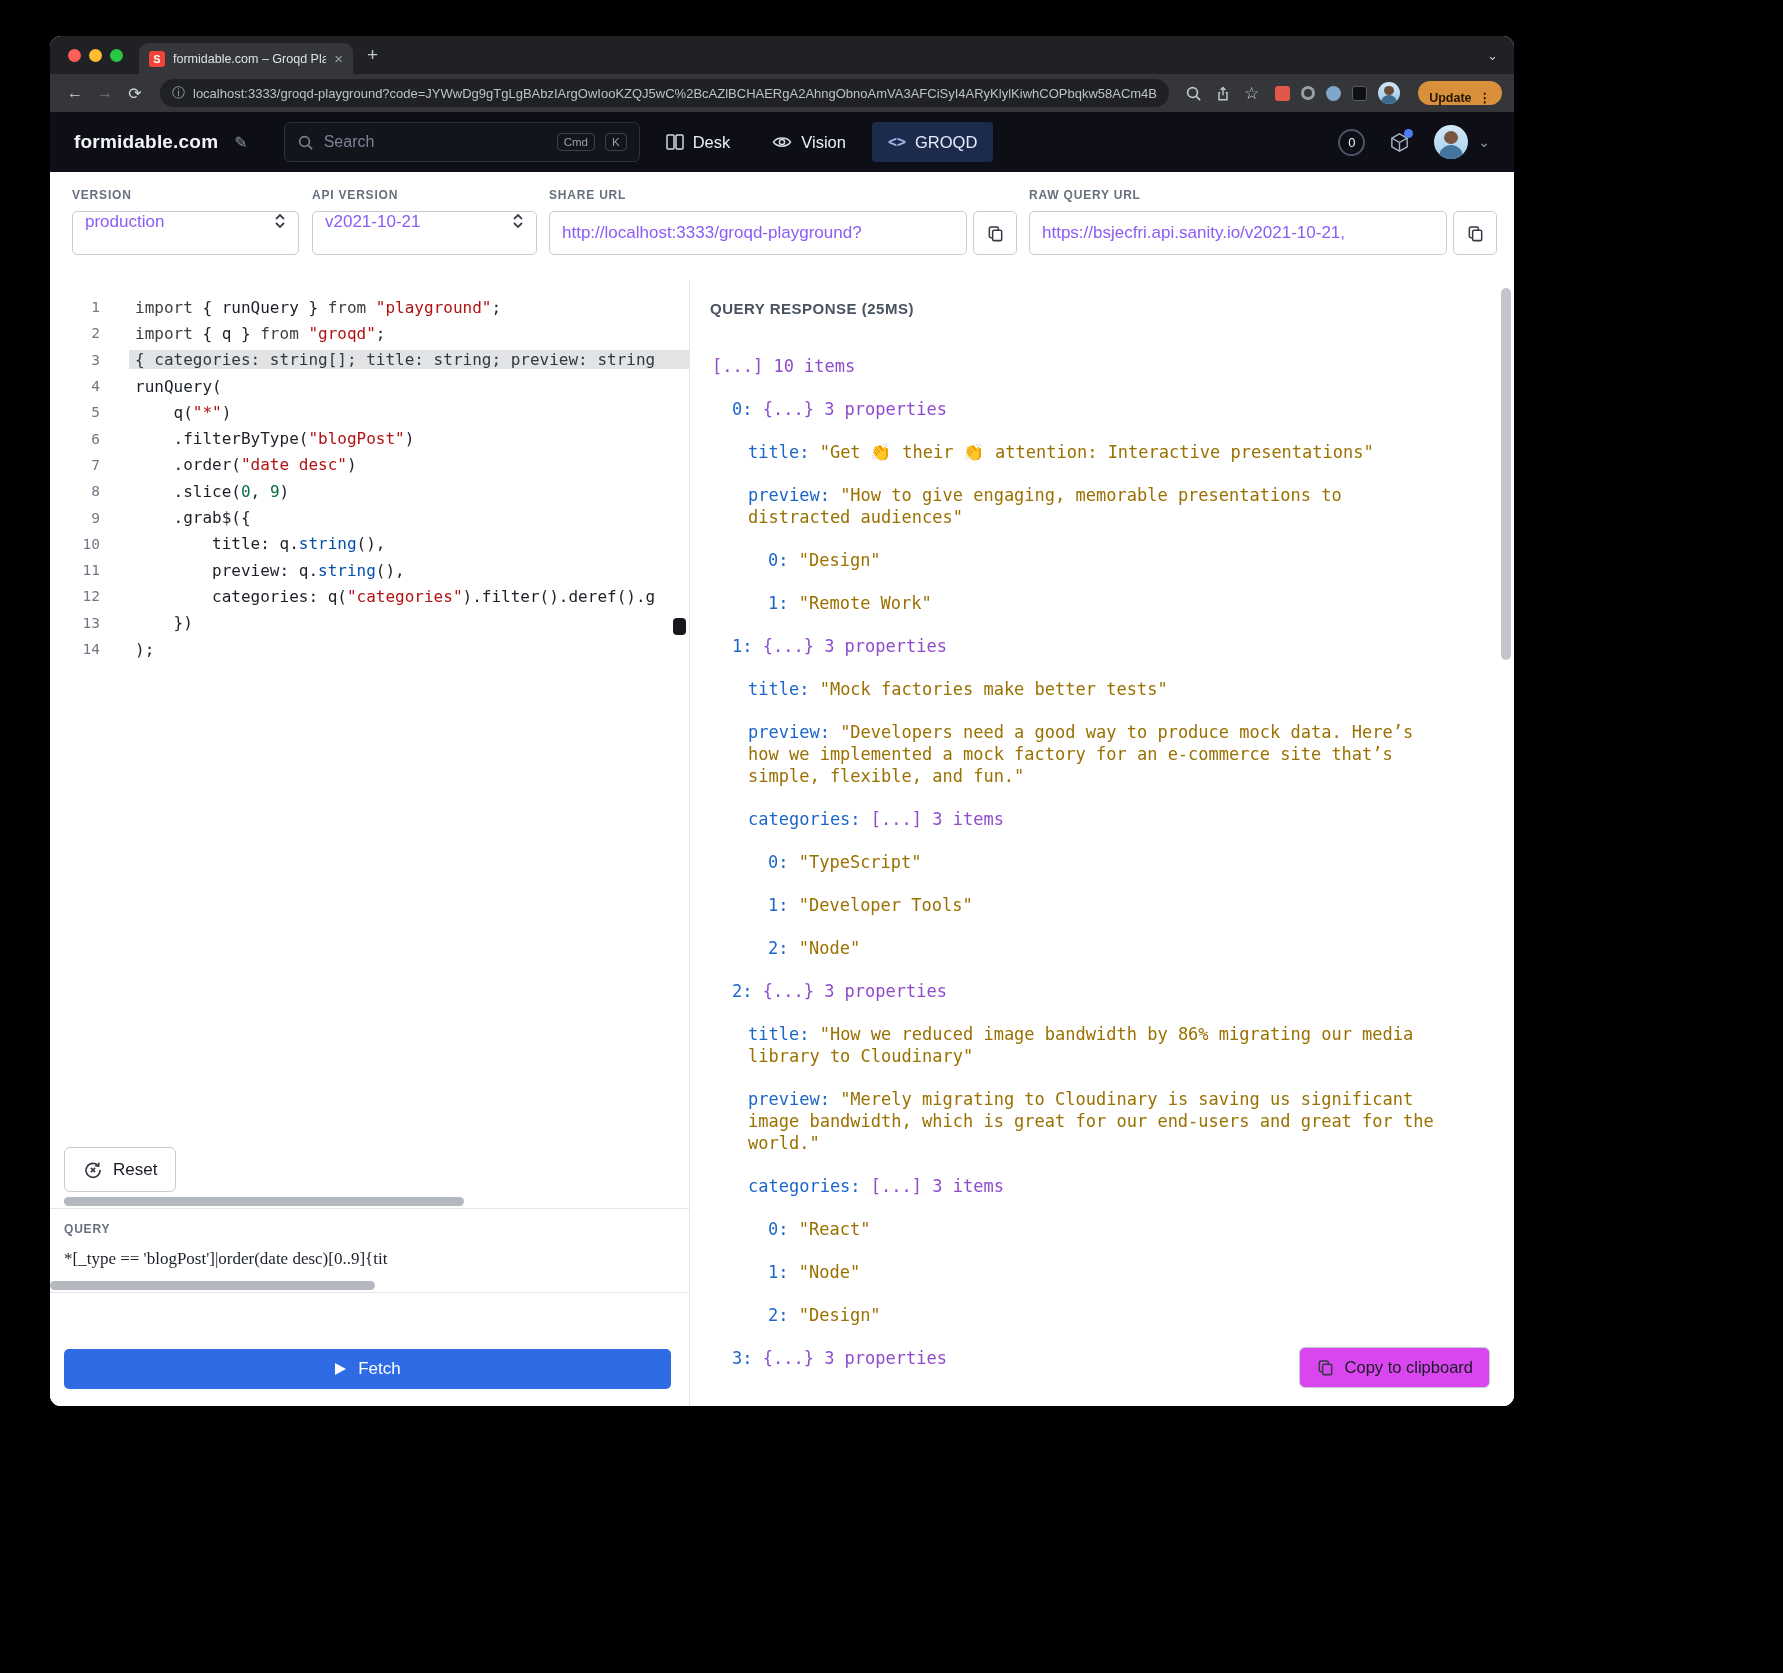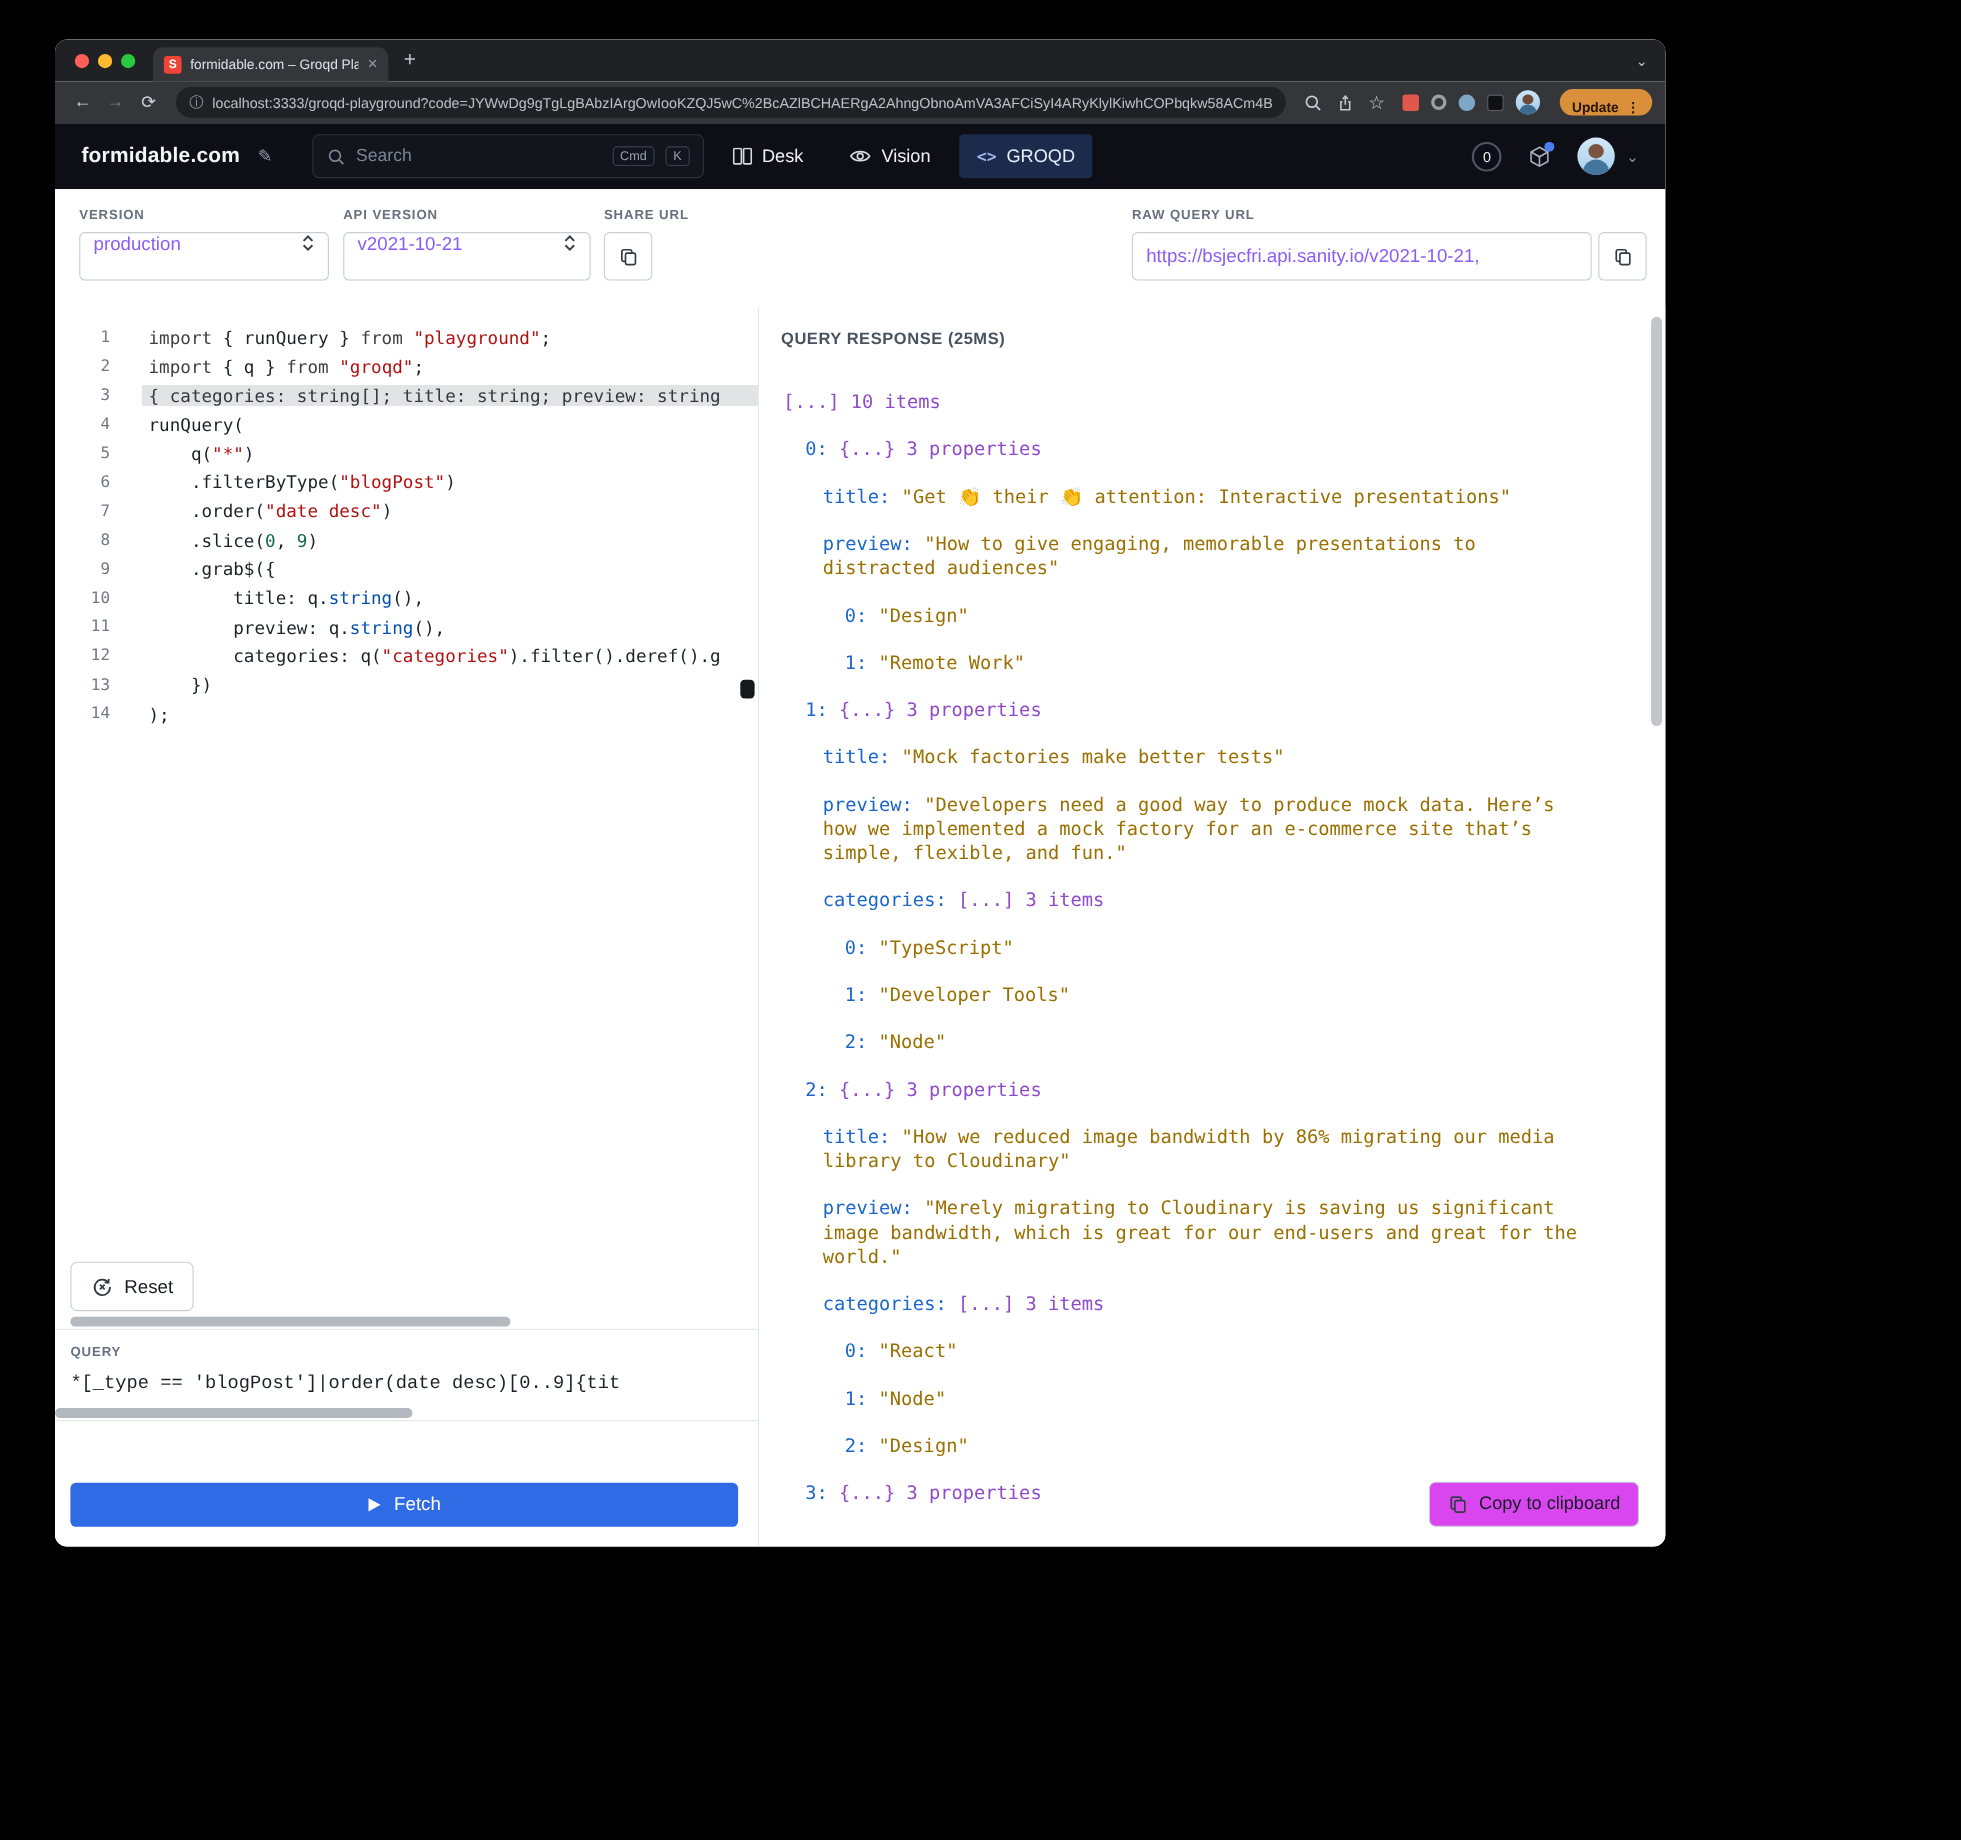--- a/index.html
+++ b/index.html
@@ -84,21 +84,21 @@
   .tk-pl{color:#1c2128}
   .tk-hint{color:#33383f}
   .resetbtn{position:absolute;left:14px;bottom:4px;height:45px;padding:0 18px;border:1.5px solid #c8cdd4;border-radius:6px;background:#fff;display:flex;align-items:center;gap:10px;font-size:17px;color:#161b22;font-family:"Liberation Sans",sans-serif}
   .edthumb{position:absolute;right:3px;top:338px;width:13px;height:17px;border-radius:4px;background:#17181c}
   .hscroll{height:12px;position:relative;flex:none}
   .hthumb{position:absolute;top:1px;height:9px;border-radius:5px;background:#b4b8bf}
   .h1 .hthumb{left:14px;width:400px}
   .divline{border-top:1px solid #e3e6ea;flex:none}
   .qsec{flex:none;padding:13px 0 0 14px}
   .qlabel{font-size:12px;font-weight:700;letter-spacing:.8px;color:#66707e}
-  .qtext{margin-top:13px;font-family:Liberation Mono, monospace;font-size:17px;color:#1c2128;white-space:pre;overflow:hidden}
+  .qtext{margin-top:13px;font-family:Liberation Serif, serif;font-size:17px;color:#1c2128;white-space:pre;overflow:hidden}
   .h2{margin:11px 0 0 -14px}
   .h2 .hthumb{left:0;width:325px}
   .fetchwrap{flex:none;padding:56px 0 0 14px}
   .fetchbtn{width:607px;height:40px;border:none;border-radius:5px;background:#2e6be5;color:#fff;font-size:17px;display:flex;align-items:center;justify-content:center;gap:11px;font-family:"Liberation Sans",sans-serif}
 
   .right{flex:1;position:relative;padding:20px 0 0 20px;overflow:hidden;min-width:0;background:#fff}
   .rheader{font-size:15px;font-weight:700;letter-spacing:.5px;color:#49535f}
   .rtree{margin-top:38px;font-family:"DejaVu Sans Mono",monospace;font-size:17px}
   .rrow{line-height:22px;margin-bottom:21px;padding-right:64px}
   .ind0{padding-left:2px}.ind1{padding-left:22px}.ind2{padding-left:38px}.ind3{padding-left:58px}
@@ -223,20 +223,21 @@
           <span>v2021-10-21</span>
           <svg width="16" height="18" viewBox="0 0 16 18" fill="none" stroke="#3a424d" stroke-width="1.8">
               <polyline points="4,7 8,3 12,7"></polyline>
               <polyline points="4,11 8,15 12,11"></polyline>
             </svg>
         </div>
       </div>
       <div class="cgroup g-share">
         <div class="clabel">SHARE URL</div>
         <div class="inputrow">
+          <span class="cbox inputbox">http://localhost:3333/groqd-playground?</span>
           <span class="copybtn">
             <svg width="19" height="19" viewBox="0 0 20 20" fill="none" stroke="#343b45" stroke-width="1.6">
                 <rect x="7" y="6.5" width="9.5" height="11" rx="1.5"></rect>
                 <path d="M13 6.5 V5 a1.8 1.8 0 0 0 -1.8 -1.8 H5.3 A1.8 1.8 0 0 0 3.5 5 v7.6 a1.8 1.8 0 0 0 1.8 1.8 H7"></path>
               </svg>
           </span>
         </div>
       </div>
       <div class="cgroup g-raw">
         <div class="clabel">RAW QUERY URL</div>

